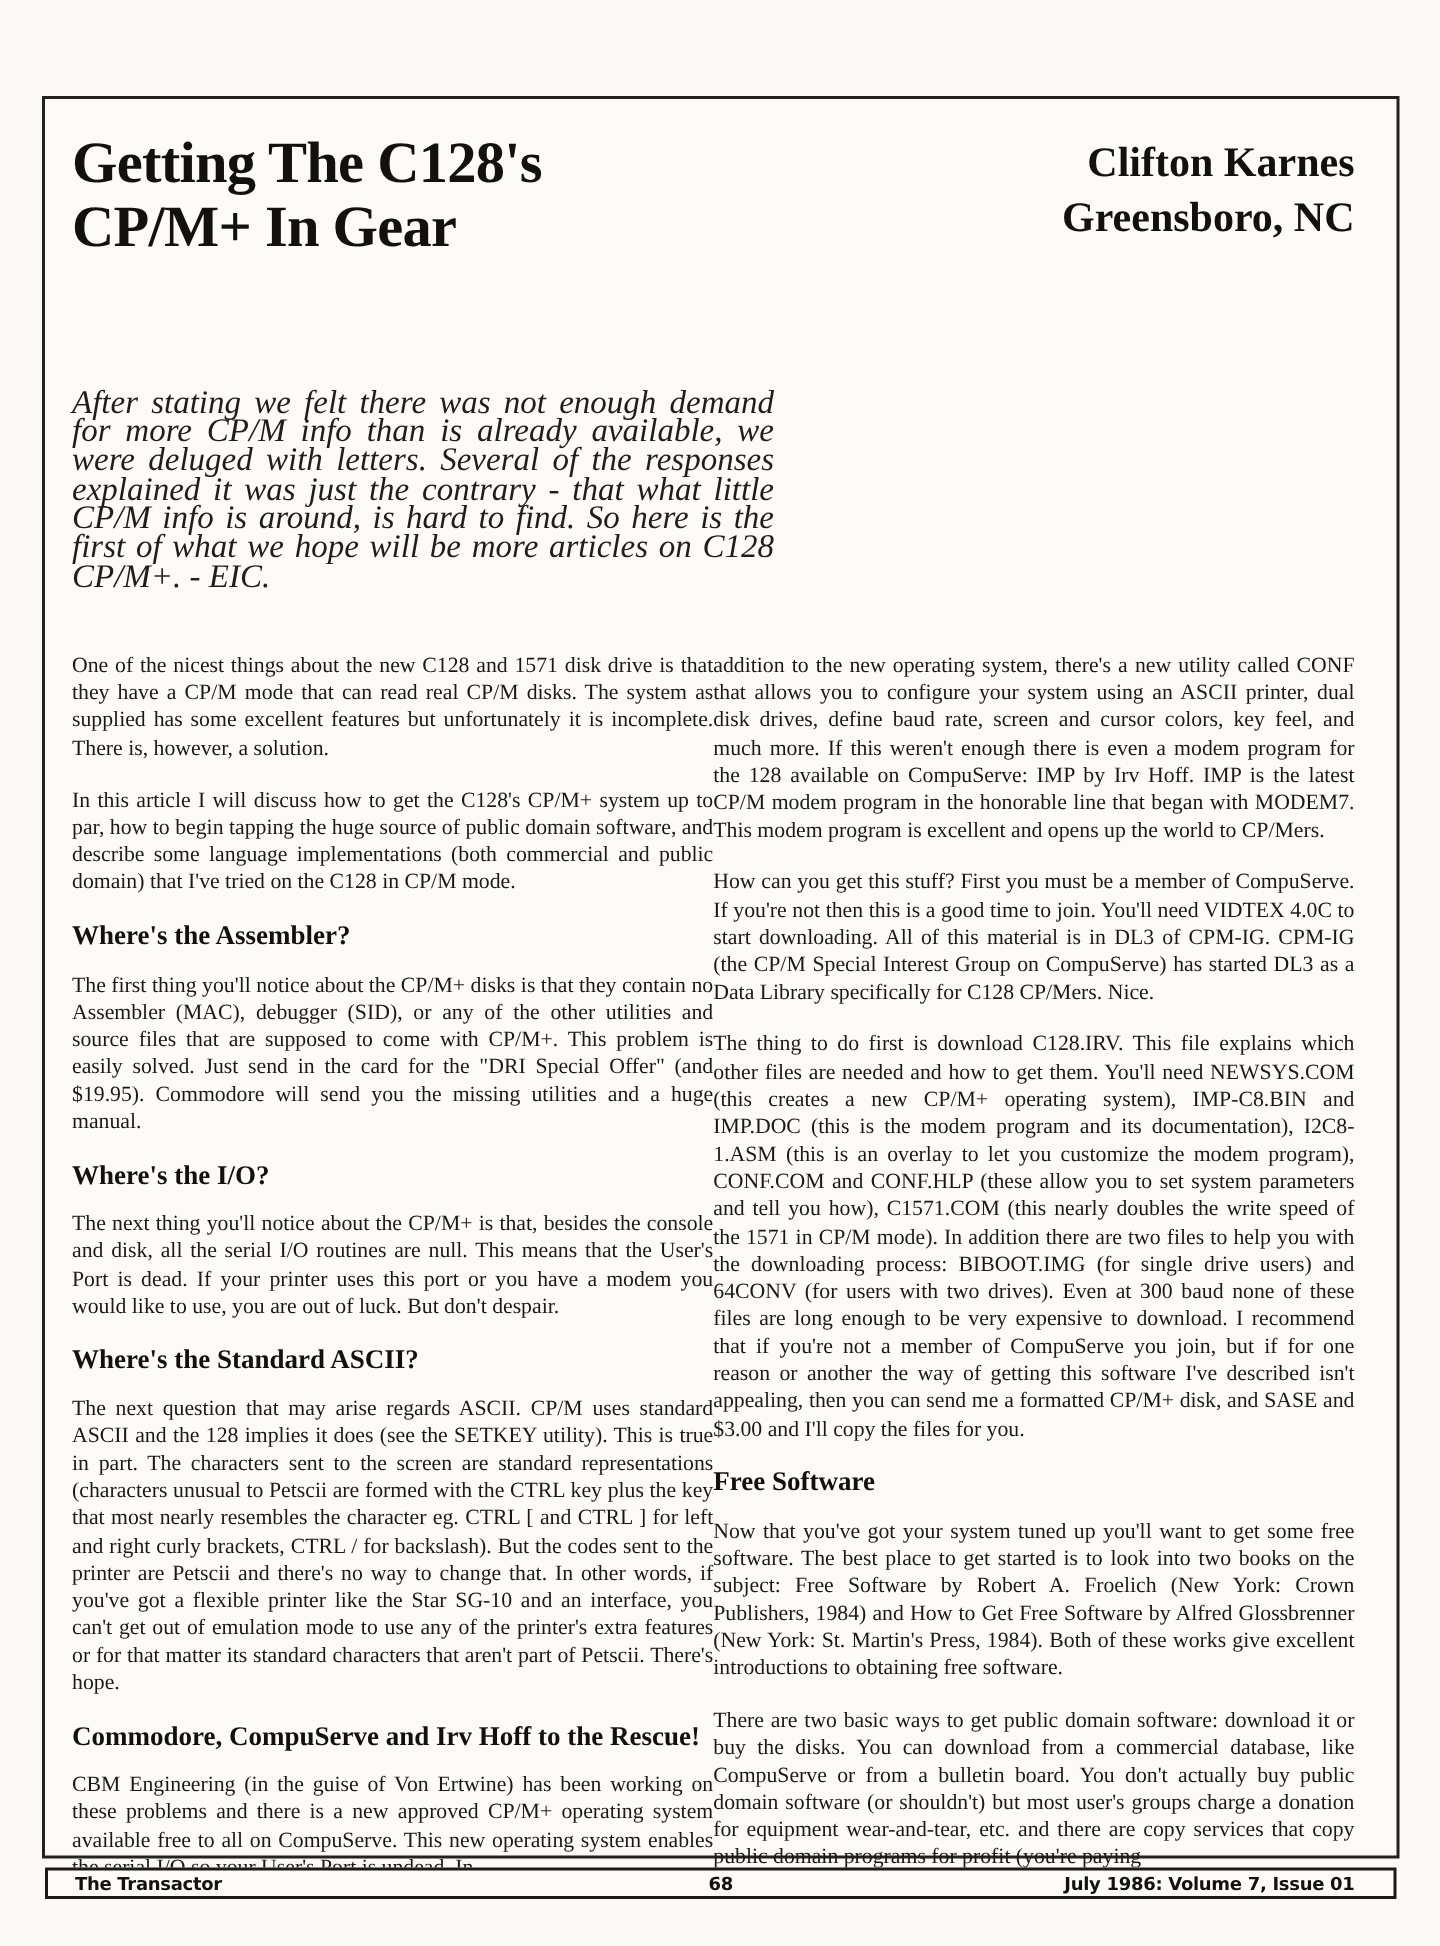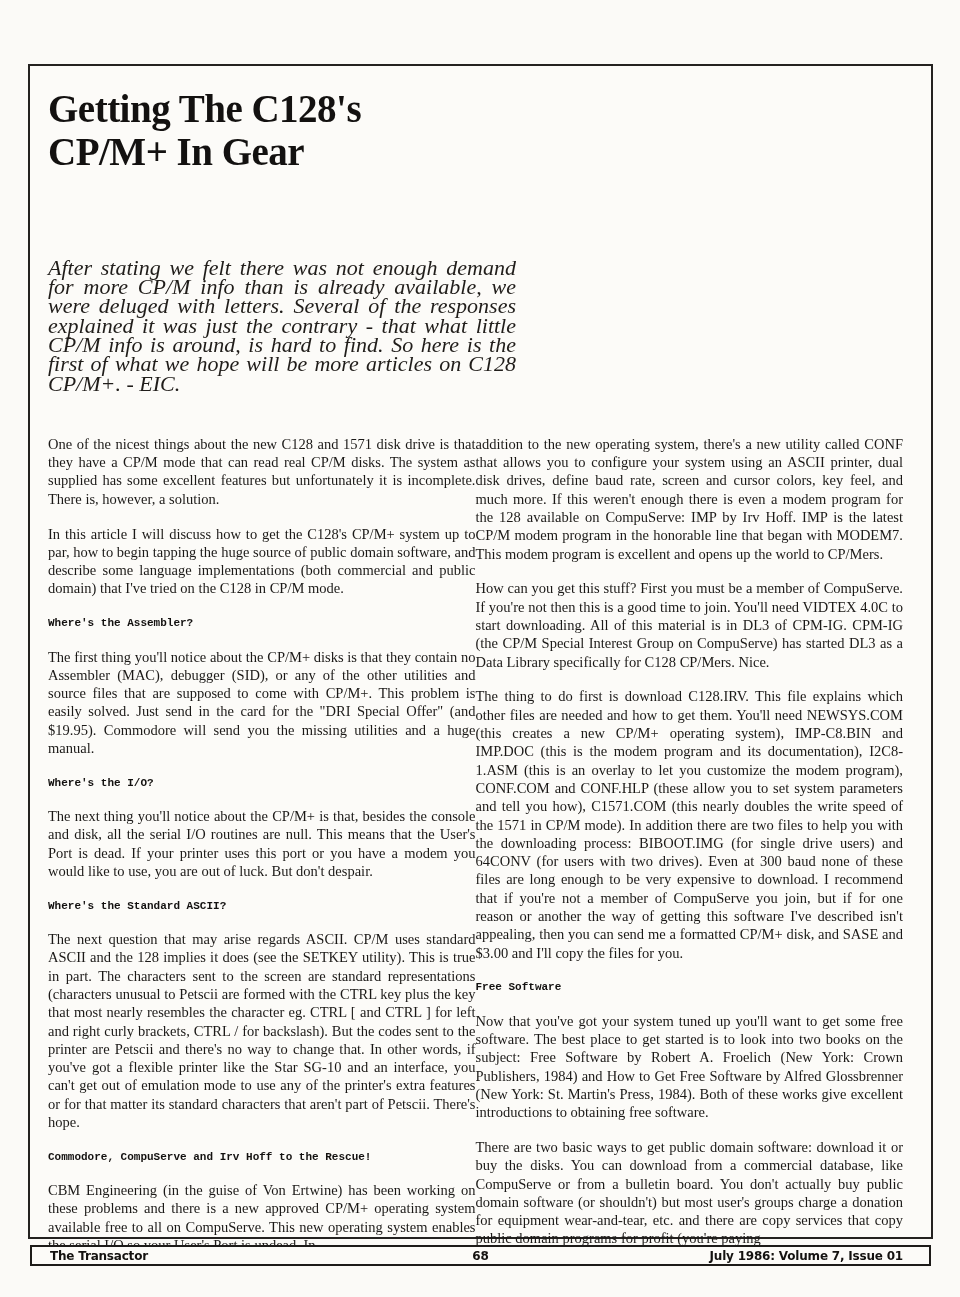--- a/index.html
+++ b/index.html
@@ -59,26 +59,25 @@
   }
   .col {
     flex: 1;
     min-width: 0;
     font-size: 14.5px;
     line-height: 18.3px;
     text-align: justify;
   }
   .col p { margin: 0 0 16.5px 0; }
   .col h3 {
-    font-size: 11px;
+    font-size: 18px;
     font-weight: bold;
     text-align: left;
     margin: 16px 0 15px 0;
     color: #131110;
-    font-family: Liberation Mono, monospace;
   }
   .col p:first-child, .col h3:first-child { margin-top: 0; }
 
   .footer-bar {
     position: absolute;
     left: 30px; top: 1245px;
     width: 901px; height: 21px;
     box-sizing: border-box;
     border: 2px solid #1d1b19;
     background: #fcfbf8;
@@ -102,20 +101,24 @@
 <body>
 
 <div class="scan-page">
 
   <div class="page-frame">
 
     <div class="masthead">
       <div class="article-title">
         <div>Getting The C128's</div>
         <div>CP/M+ In Gear</div>
+      </div>
+      <div class="byline">
+        <div>Clifton Karnes</div>
+        <div>Greensboro, NC</div>
       </div>
     </div>
 
     <div class="intro-block">After stating we felt there was not enough demand for more CP/M info than is already available, we were deluged with letters. Several of the responses explained it was just the contrary - that what little CP/M info is around, is hard to find. So here is the first of what we hope will be more articles on C128 CP/M+. - EIC.</div>
 
     <div class="columns">
 
       <div class="col">
         <p>One of the nicest things about the new C128 and 1571 disk drive is that they have a CP/M mode that can read real CP/M disks. The system as supplied has some excellent features but unfortunately it is incomplete. There is, however, a solution.</p>
         <p>In this article I will discuss how to get the C128's CP/M+ system up to par, how to begin tapping the huge source of public domain software, and describe some language implementations (both commercial and public domain) that I've tried on the C128 in CP/M mode.</p>

